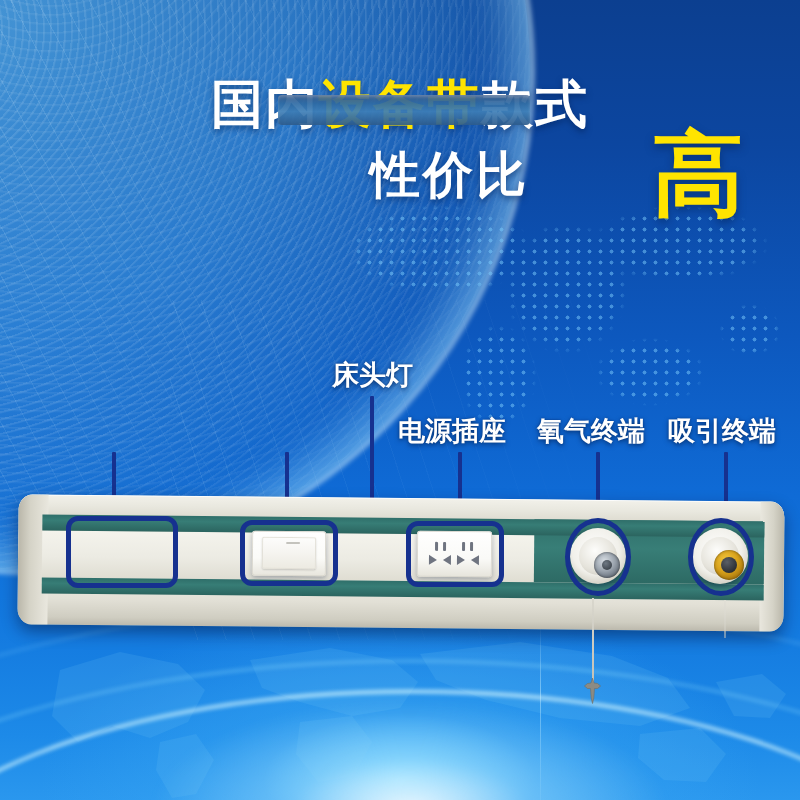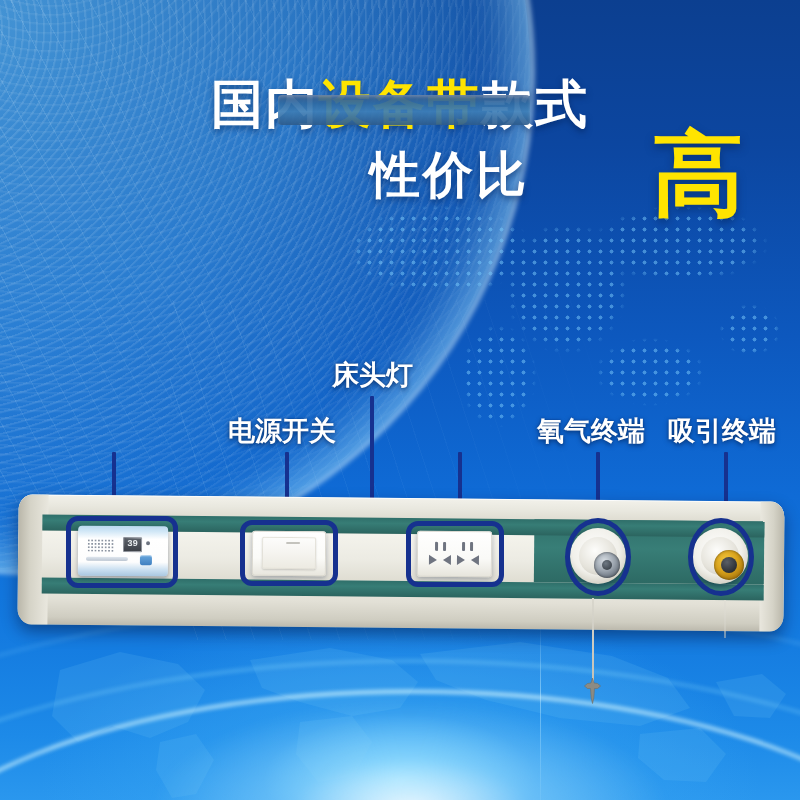--- a/index.html
+++ b/index.html
@@ -299,22 +299,22 @@
 
   <div class="headline">
     <div class="hl1"><span>国内</span><span class="hi">设备带</span><span>款式</span></div>
   </div>
   <div class="hl2row">
     <div class="hl2">性价比</div>
     <div class="hl3">高</div>
   </div>
 
   <div class="labels">
-    <div class="lbl" style="left:228px;top:418px;">电源开关</div>
     <div class="lbl" style="left:332px;top:362px;">床头灯</div>
+    <div class="lbl" style="left:398px;top:418px;">电源插座</div>
     <div class="lbl" style="left:537px;top:418px;">氧气终端</div>
     <div class="lbl" style="left:668px;top:418px;">吸引终端</div>
 
     <div class="pline" style="left:112px;top:452px;height:73px;"></div>
     <div class="pline" style="left:285px;top:452px;height:78px;"></div>
     <div class="pline" style="left:370px;top:396px;height:207px;"></div>
     <div class="pline" style="left:458px;top:452px;height:78px;"></div>
     <div class="pline" style="left:596px;top:452px;height:82px;"></div>
     <div class="pline" style="left:724px;top:452px;height:82px;"></div>
   </div>
@@ -325,27 +325,20 @@
       <div class="unit-endR"></div>
       <div class="face"></div>
       <div class="face-teal"></div>
       <div class="stripe stripe-top"></div>
       <div class="stripe stripe-bot"></div>
     </div>
   </div>
 
   <div class="lightstrip"></div>
 
-  <div class="intercom">
-    <div class="ic-grille"></div>
-    <div class="ic-display">39</div>
-    <div class="ic-led"></div>
-    <div class="ic-slot"></div>
-    <div class="ic-btn"></div>
-  </div>
 
   <div class="switch">
     <div class="switch-key">
       <div class="switch-mark"></div>
     </div>
   </div>
 
   <div class="socket">
     <div class="sk-hole sk-v1"></div>
     <div class="sk-hole sk-v2"></div>

